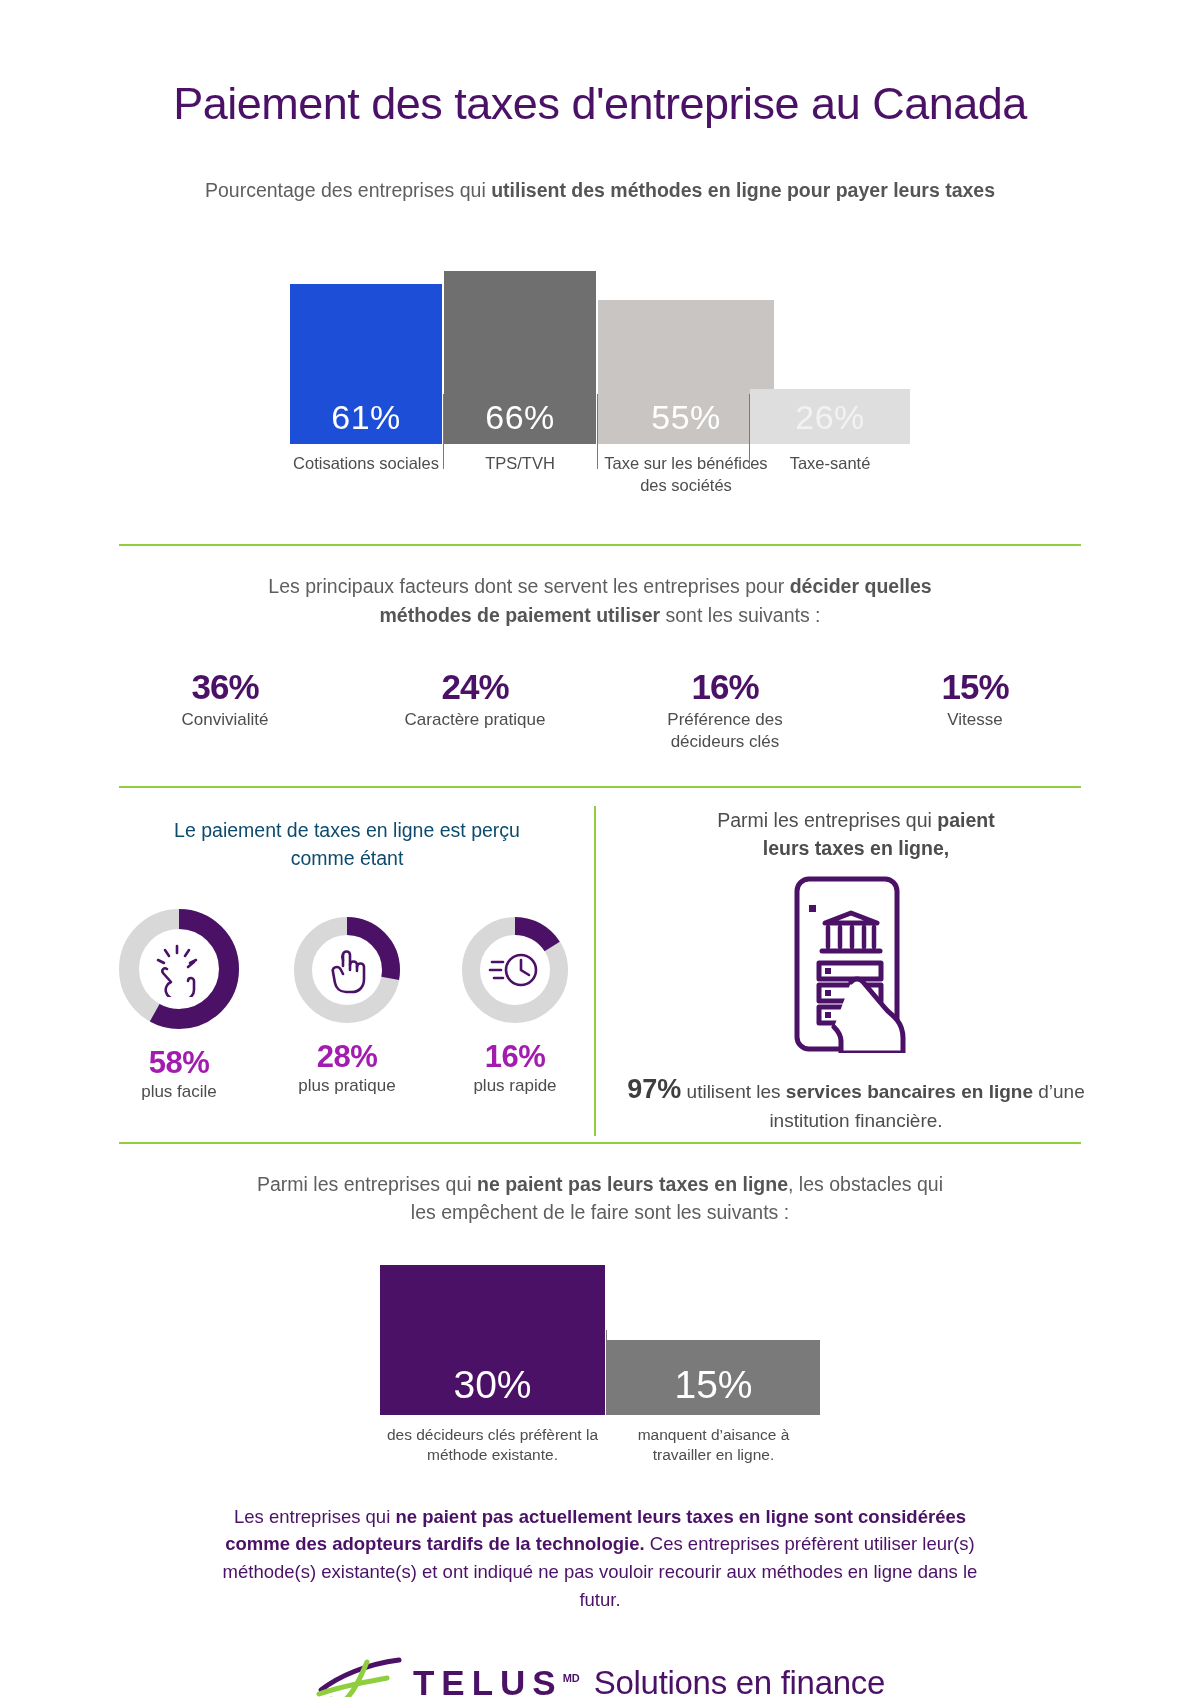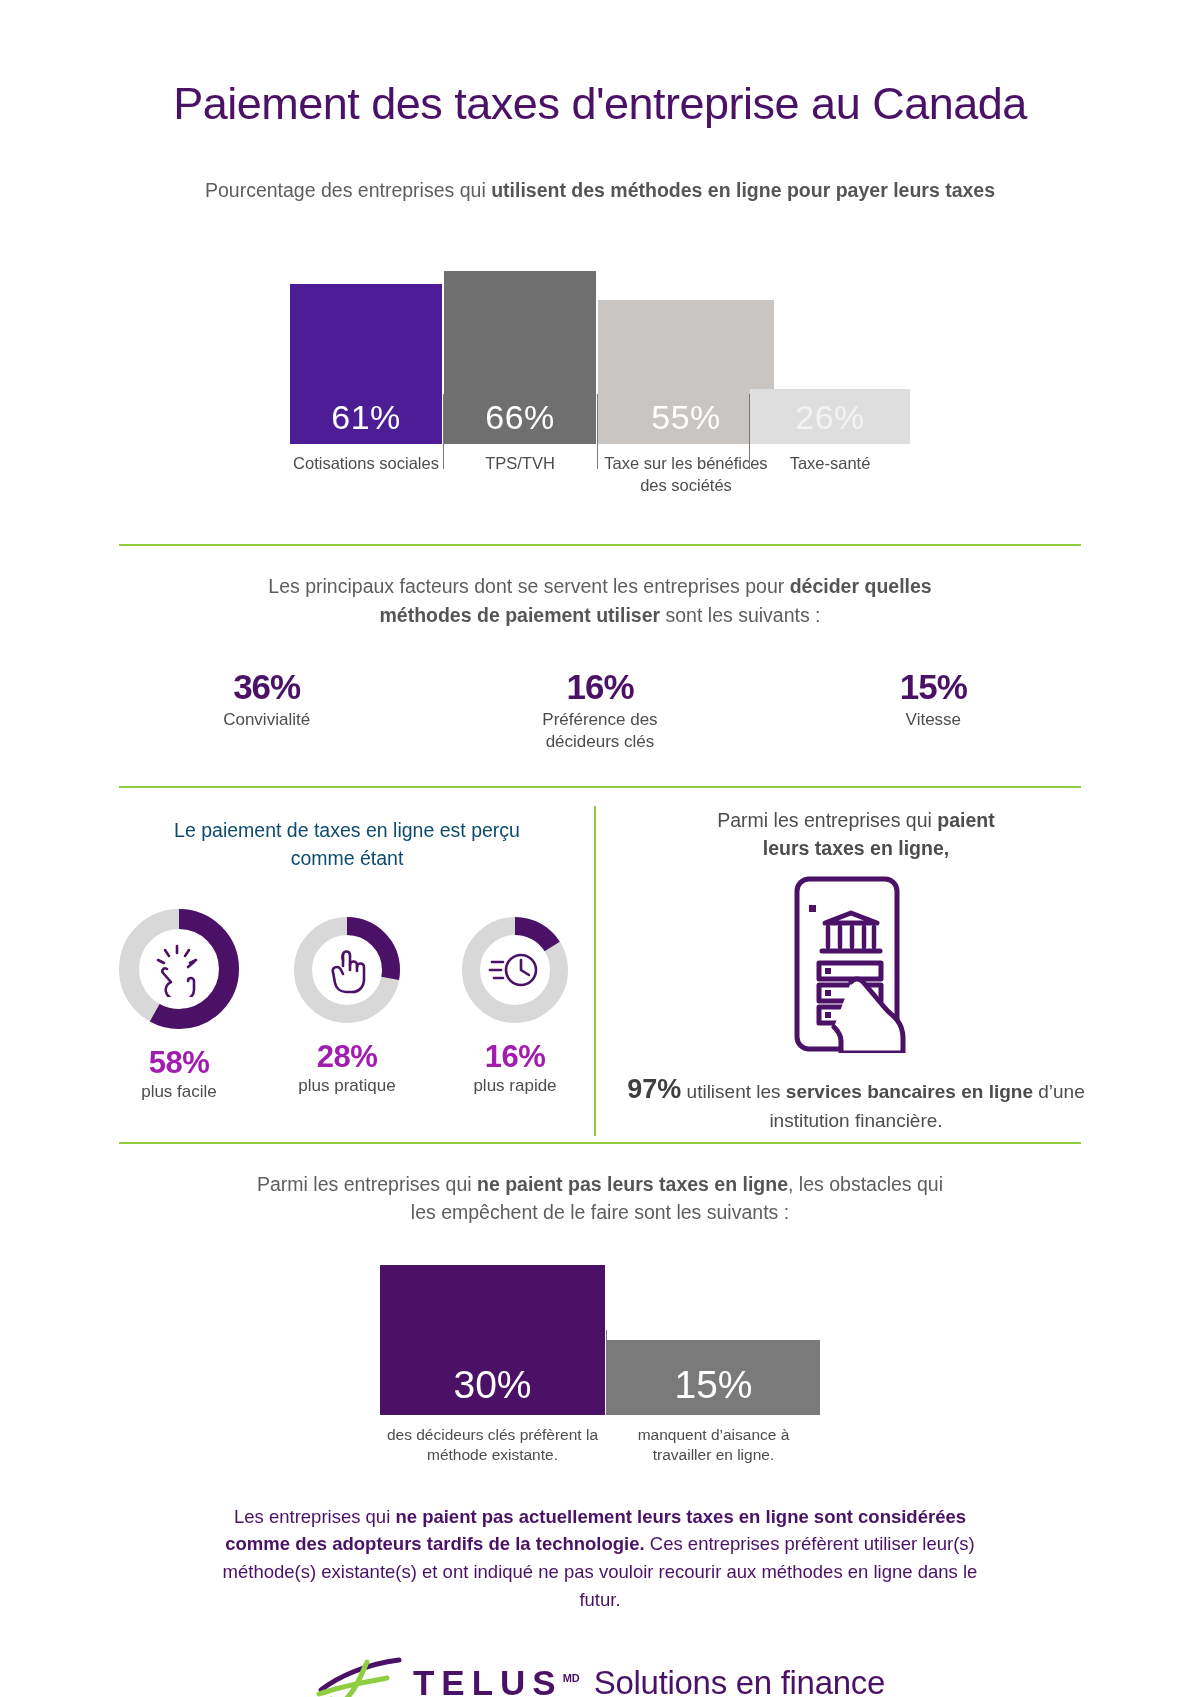--- a/index.html
+++ b/index.html
@@ -212,21 +212,21 @@
 
   <div class="title">Paiement des taxes d'entreprise au Canada</div>
 
   <div class="intro intro-1">
     <span>Pourcentage des entreprises qui </span><b>utilisent des méthodes en ligne pour payer leurs taxes</b>
   </div>
 
   <div class="barchart">
 
     <div class="bar-col" style="left:0px; width:152px; height:160px;">
-      <div class="bar" style="height:160px; background:#4c1d95;">
+      <div class="bar" style="height:160px; background:#1d4ed8;">
         <span class="bar-val">61%</span>
       </div>
       <div class="bar-lbl">Cotisations sociales</div>
     </div>
 
     <div class="bar-col" style="left:154px; width:152px; height:195px;justify-content:flex-end;">
       <div class="bar" style="height:173px; background:#706f6f;">
         <span class="bar-val">66%</span>
       </div>
       <div class="bar-lbl">TPS/TVH</div>
@@ -259,20 +259,24 @@
     </div>
     <div>
       <b>méthodes de paiement utiliser</b><span> sont les suivants :</span>
     </div>
   </div>
 
   <div class="factors">
     <div class="factor">
       <div class="factor-pct">36%</div>
       <div class="factor-lbl">Convivialité</div>
+    </div>
+    <div class="factor">
+      <div class="factor-pct">24%</div>
+      <div class="factor-lbl">Caractère pratique</div>
     </div>
     <div class="factor">
       <div class="factor-pct">16%</div>
       <div class="factor-lbl" style="max-width:170px;margin:2px auto 0 auto;">Préférence des décideurs clés</div>
     </div>
     <div class="factor">
       <div class="factor-pct">15%</div>
       <div class="factor-lbl">Vitesse</div>
     </div>
   </div>

